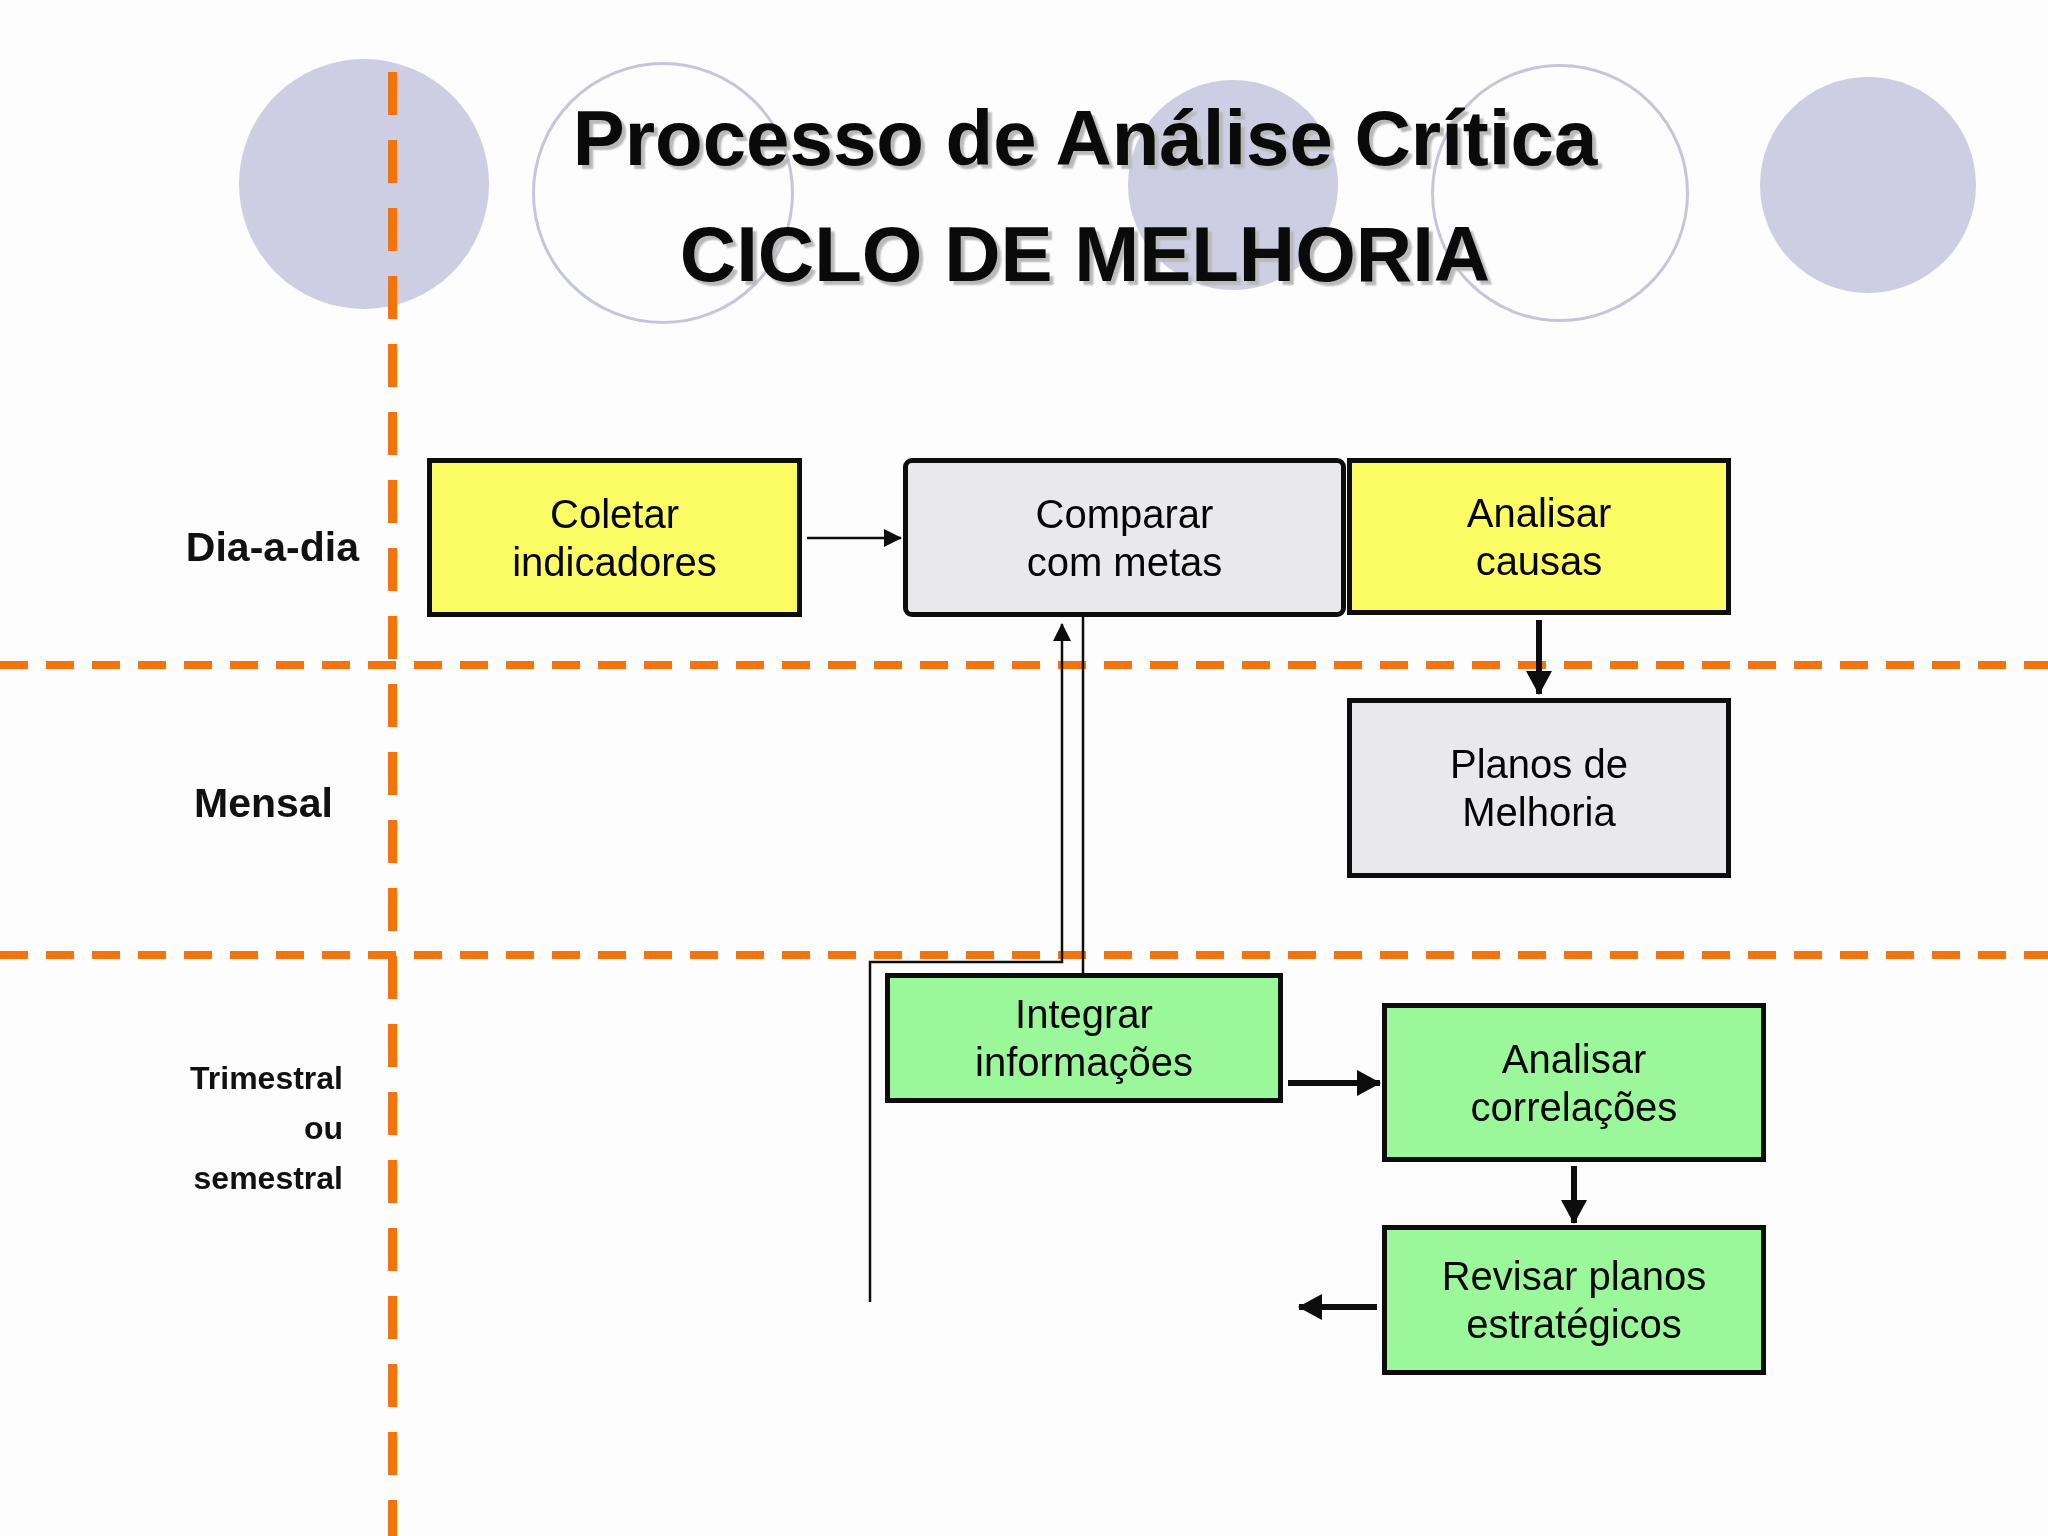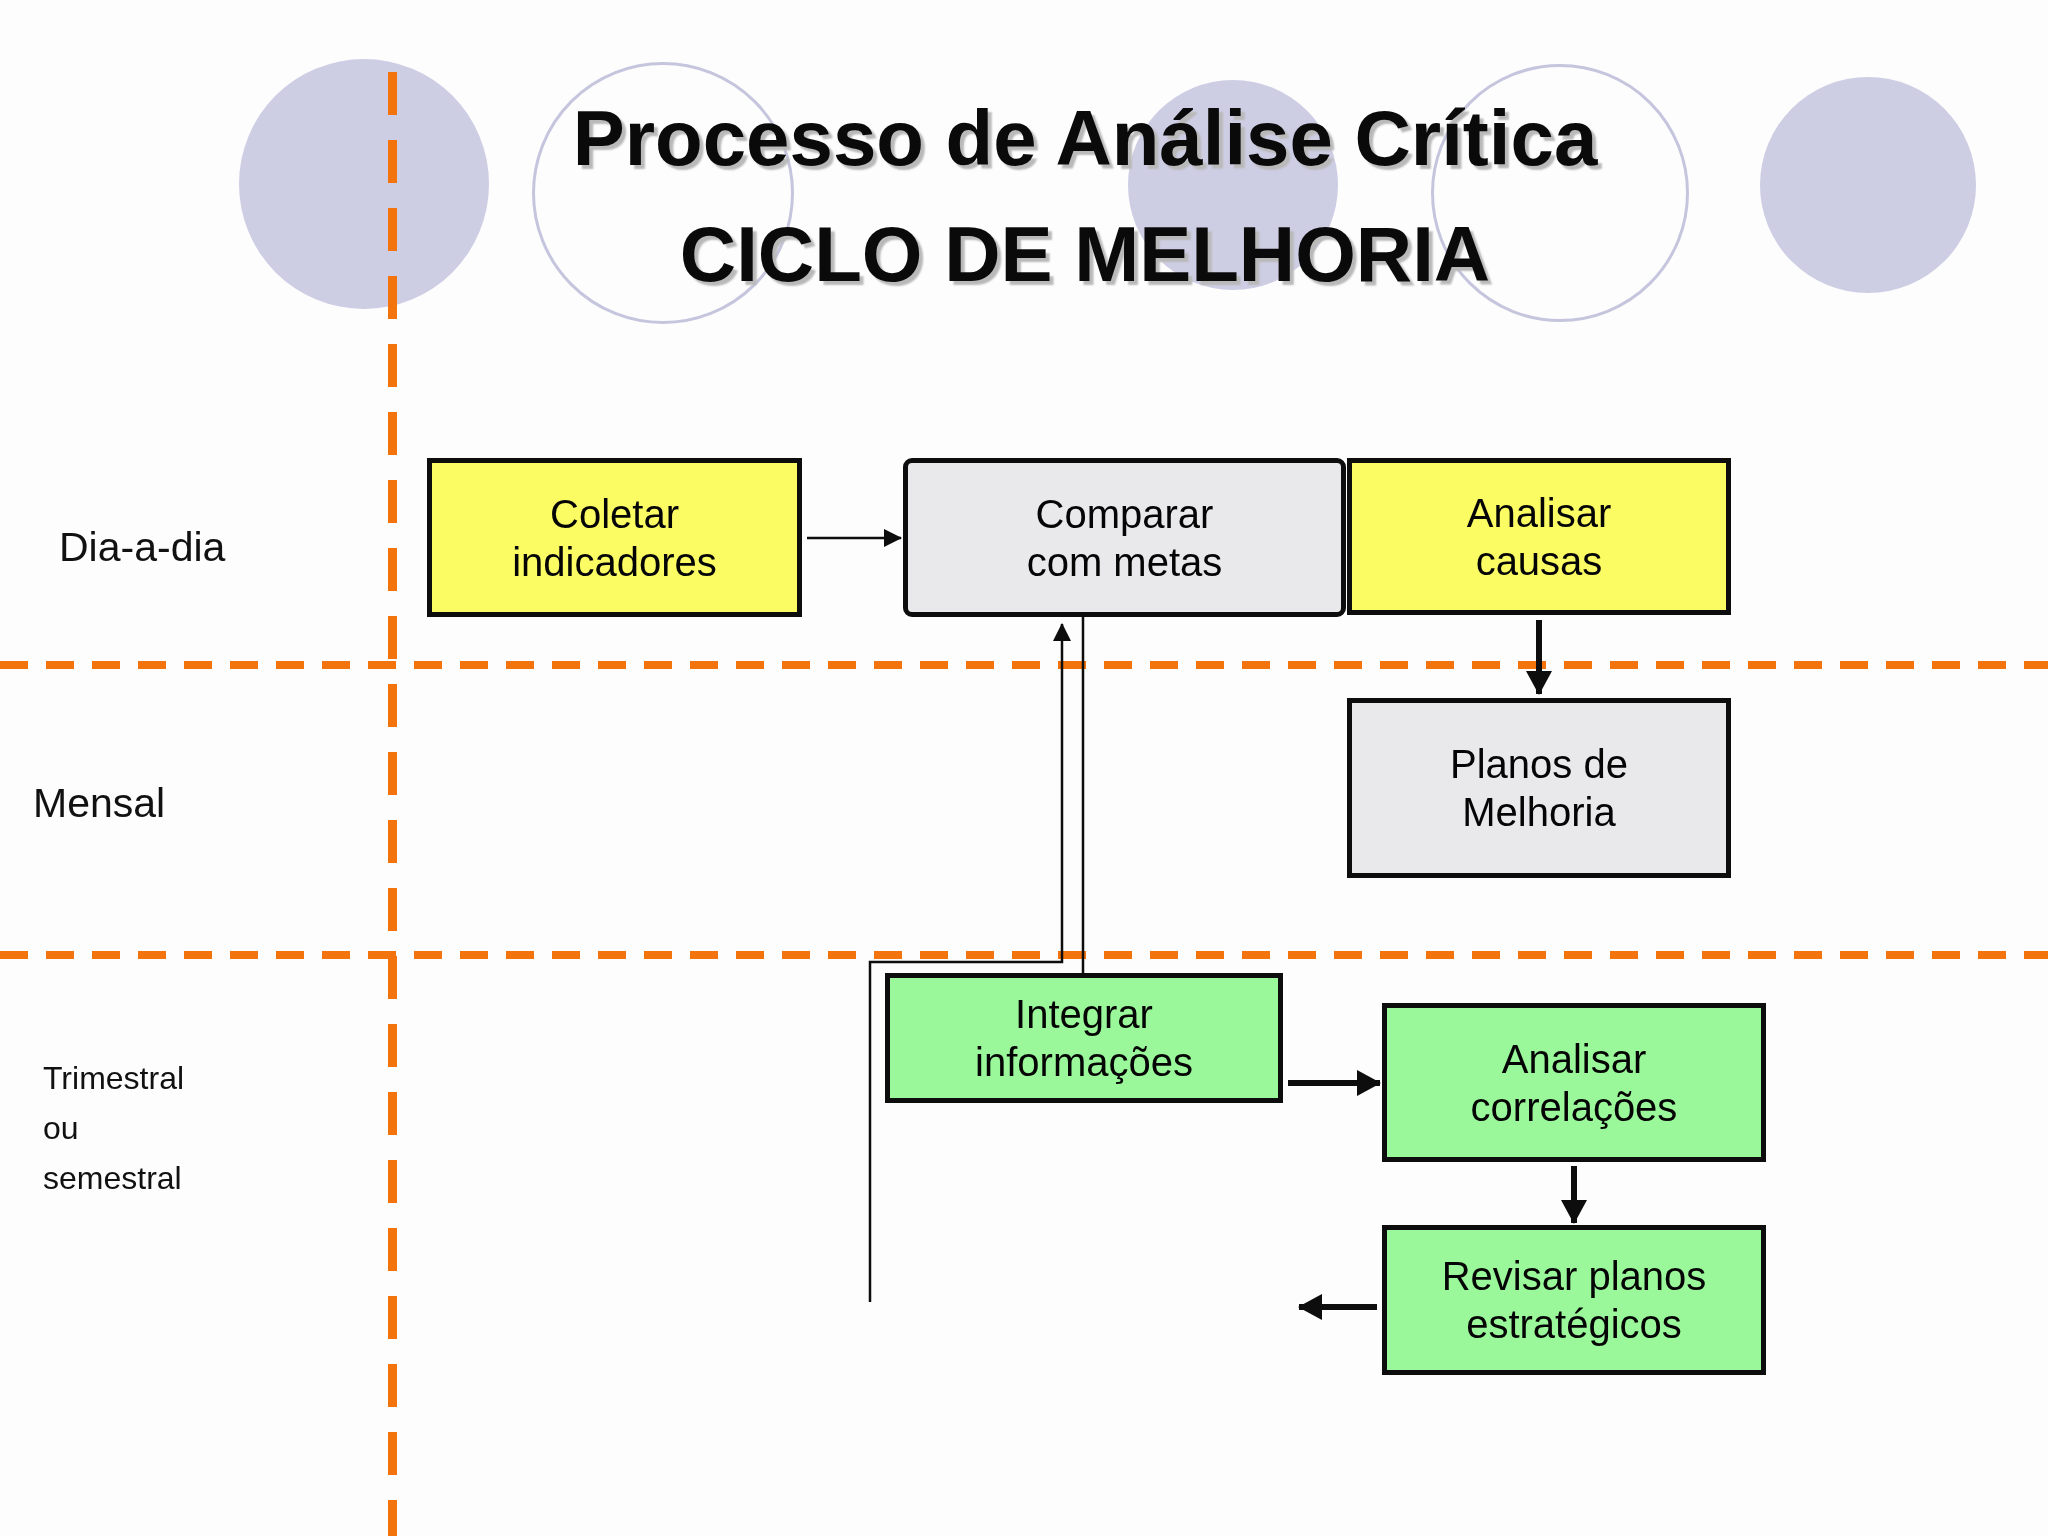--- a/index.html
+++ b/index.html
@@ -33,22 +33,22 @@
   
   .title{
     position:absolute;left:380px;top:80px;width:1410px;text-align:center;
     font-weight:bold;font-size:78px;line-height:116px;color:#0a0a0a;
     text-shadow:4px 4px 2px #b9b9b9;
   }
   .title span{display:block;white-space:nowrap;}
 
   
   .rowlabel{
-    position:absolute;width:300px;text-align:left;
-    font-weight:normal;font-size:41px;line-height:50px;color:#111;
+    position:absolute;width:300px;text-align:right;
+    font-weight:bold;font-size:41px;line-height:50px;color:#111;
   }
   #lbl-dia{left:59px;top:522px;}
   #lbl-mensal{left:33px;top:778px;}
   #lbl-trimestral{left:43px;top:1053px;font-size:32px;}
   .rowlabel span{display:block;}
 
   
   .wires{position:absolute;left:0;top:0;width:2048px;height:1536px;pointer-events:none;}
   .wires .thin{stroke:var(--line-black,#0d0d0d);stroke-width:2.5;fill:none;}
   .wires .thick{stroke:var(--line-black,#0d0d0d);stroke-width:6;fill:none;}

